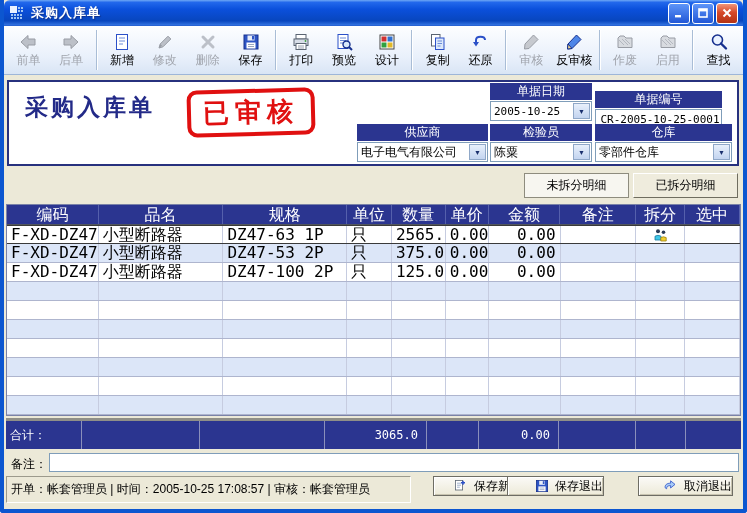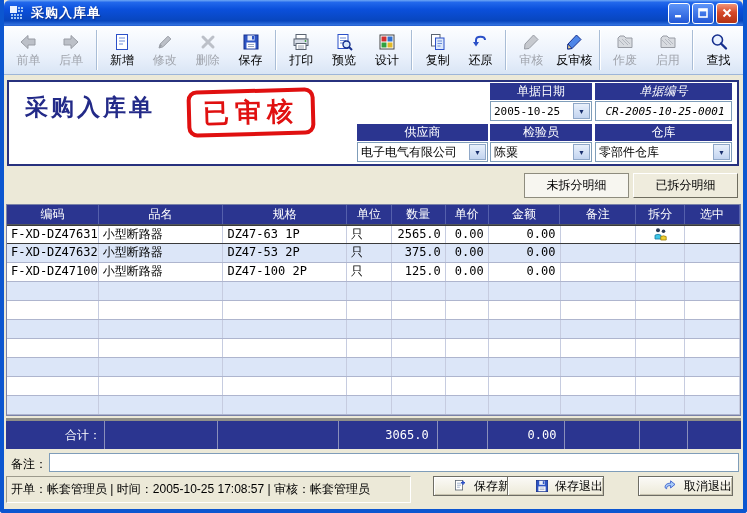--- a/index.html
+++ b/index.html
@@ -32,47 +32,47 @@
   .stamp{position:absolute;left:178px;top:7px;color:#E01010;border:4px solid #E01010;border-radius:10px;
     font-size:26px;font-weight:bold;padding:2px 12px;letter-spacing:6px;transform:rotate(-1.5deg);
     font-family:"DejaVu Serif",serif;}
   .fgroup{position:absolute;}
   .flabel{background:#2B3590;color:#fff;font-size:12px;text-align:center;height:17px;line-height:17px;margin-bottom:1px;}
   .fcombo{height:20px;background:#fff;border:1px solid #7F9DB9;display:flex;align-items:center;
     font-size:12px;padding-left:3px;position:relative;box-sizing:border-box;}
   .combo-arrow{position:absolute;right:1px;top:1px;bottom:1px;width:15px;color:#1A2F6E;font-size:7px;
     background:linear-gradient(#E8F0FB,#C3D4F0);border:1px solid #90A8C8;display:flex;align-items:center;justify-content:center;}
   .ftext{justify-content:center;font-family:"DejaVu Sans Mono",monospace;font-size:11px;}
-  #fg-date{left:481px;top:1px;width:102px;} #fg-docno{left:586px;top:1px;width:137px;font-style:italic;}
+  #fg-date{left:481px;top:1px;width:102px;} #fg-docno{left:586px;top:9px;width:127px;}
   #fg-supplier{left:348px;top:42px;width:131px;} #fg-inspector{left:481px;top:42px;width:102px;}
   #fg-warehouse{left:586px;top:42px;width:137px;}
   
   .tab{position:absolute;top:98px;height:25px;width:105px;font-size:12px;display:flex;
     align-items:center;justify-content:center;box-sizing:border-box;}
   #tab-unsplit{left:520px;background:#F7F6F0;border:1px solid #8E8C7E;}
   #tab-split{left:629px;background:#EFECDD;border-top:1px solid #fff;border-left:1px solid #fff;
     border-right:1px solid #6F6D5F;border-bottom:1px solid #6F6D5F;}
   
   .grid{position:absolute;left:2px;top:129px;width:735px;height:212px;border:1px solid #7A82A8;
-    box-sizing:border-box;background:#fff;overflow:hidden;font-size:12px;}
+    box-sizing:border-box;background:#fff;overflow:hidden;font-size:16px;}
   .g-row{display:flex;height:19px;box-sizing:border-box;border-bottom:1px solid #AEB5CE;background:#fff;}
   .g-row.alt{background:#DCE6F8;}
   .g-row.current{border-top:1px solid #3A3A3A;border-bottom:1px solid #3A3A3A;}
   .g-row.header{height:20px;background:#2B3590;color:#fff;border-bottom:1px solid #50555E;}
   .g-cell{box-sizing:border-box;border-right:1px solid #C6CCE0;padding:0 4px;line-height:17px;
     overflow:hidden;white-space:nowrap;}
   .g-row.header .g-cell{border-right:1px solid #5560AC;text-align:center;line-height:19px;}
   .mono{font-family:"DejaVu Sans Mono",monospace;}
   .num{text-align:right;}
   .ctr{text-align:center;padding:0;}
   
   .summary{position:absolute;left:2px;top:343px;width:735px;height:31px;background:#2B3590;
     border-top:3px solid #8F8F88;box-sizing:border-box;display:flex;color:#fff;font-size:12px;}
   .s-cell{box-sizing:border-box;border-right:1px solid #8A8FBB;display:flex;align-items:center;height:100%;}
-  .s-label{padding-left:35px;margin-left:24px;}
+  .s-label{padding-left:4px;}
   .s-num{justify-content:flex-end;padding-right:8px;font-family:"DejaVu Sans Mono",monospace;}
   
   .remark-label{position:absolute;left:7px;top:381px;font-size:12px;color:#000;}
   .remark-input{position:absolute;left:45px;top:378px;width:690px;height:19px;border:1px solid #7F9DB9;
     box-sizing:border-box;font-size:12px;padding:0 3px;font-family:"Liberation Sans",sans-serif;}
   .statusbar{position:absolute;left:2px;top:401px;width:405px;height:27px;background:#ECE9D8;
     border:1px solid;border-color:#9C9A8C #FFFFFF #FFFFFF #9C9A8C;box-sizing:border-box;
     display:flex;align-items:center;padding-left:4px;font-size:12px;color:#000;white-space:nowrap;}
   .fbtn{position:absolute;top:401px;height:20px;background:linear-gradient(#FBFAF7,#EDEAD8);
     border:1px solid #6E6D64;box-shadow:inset 1px 1px 0 #fff,inset -1px -1px 0 #C8C4B0;

